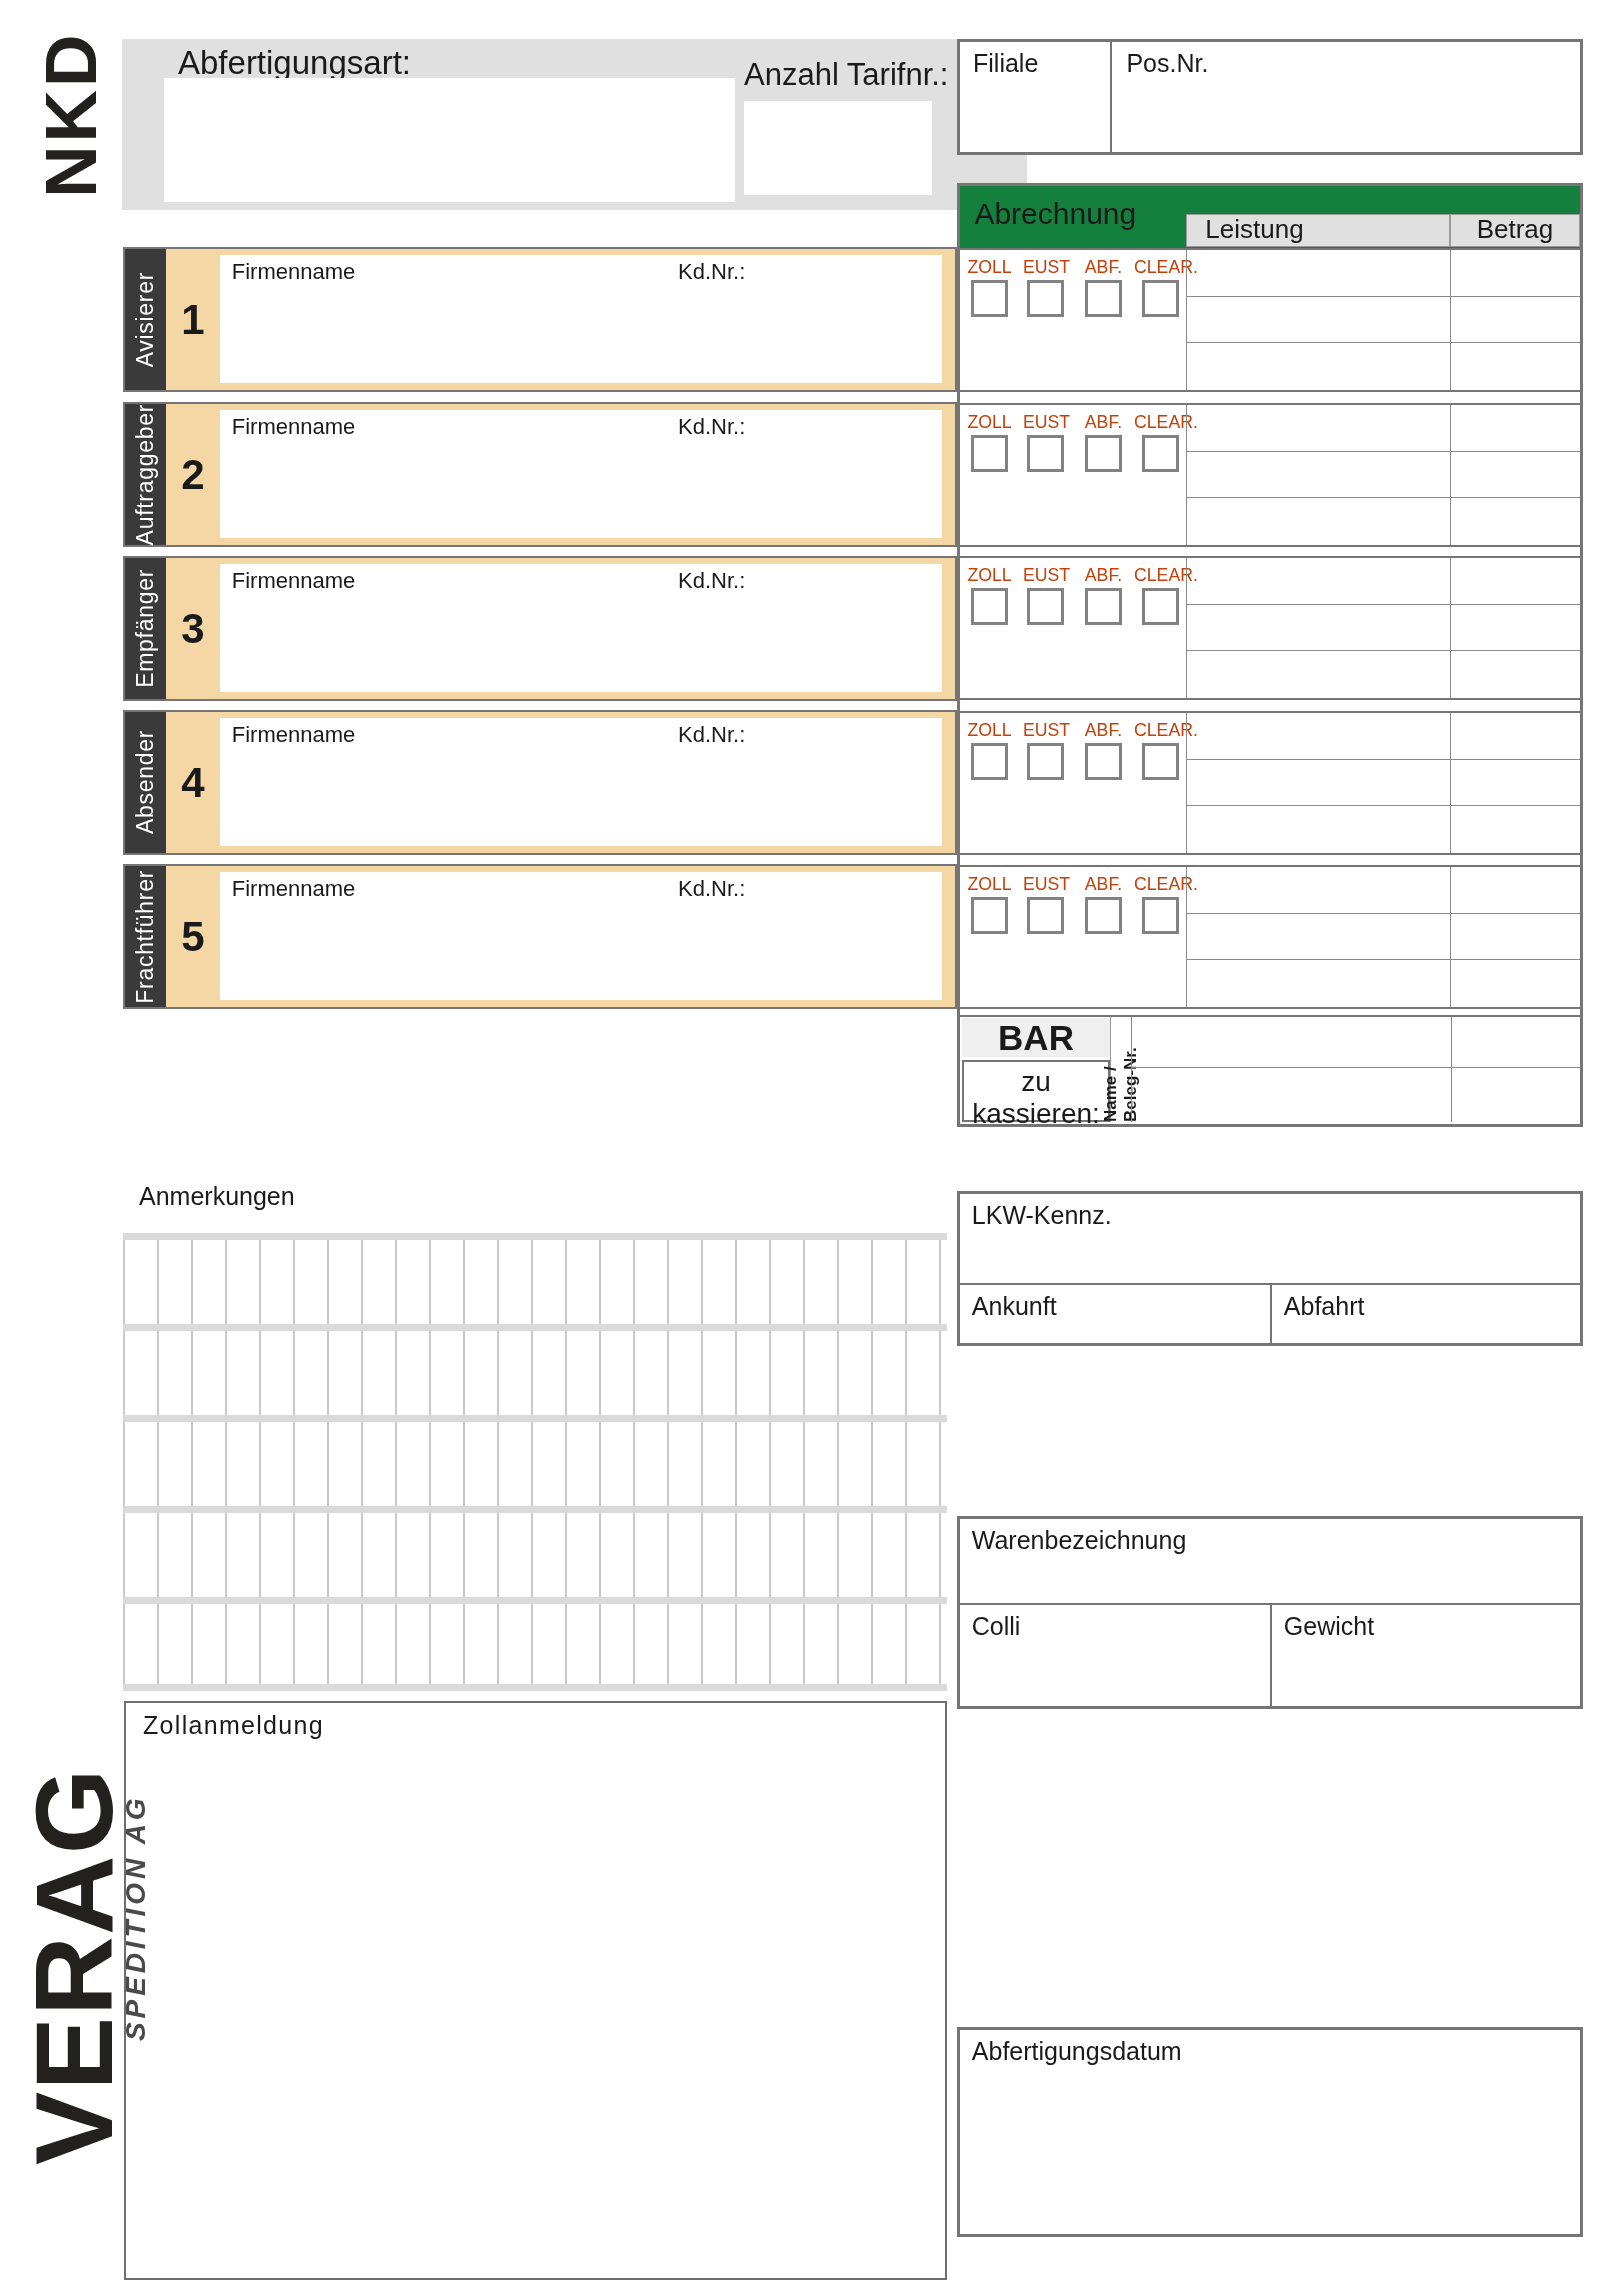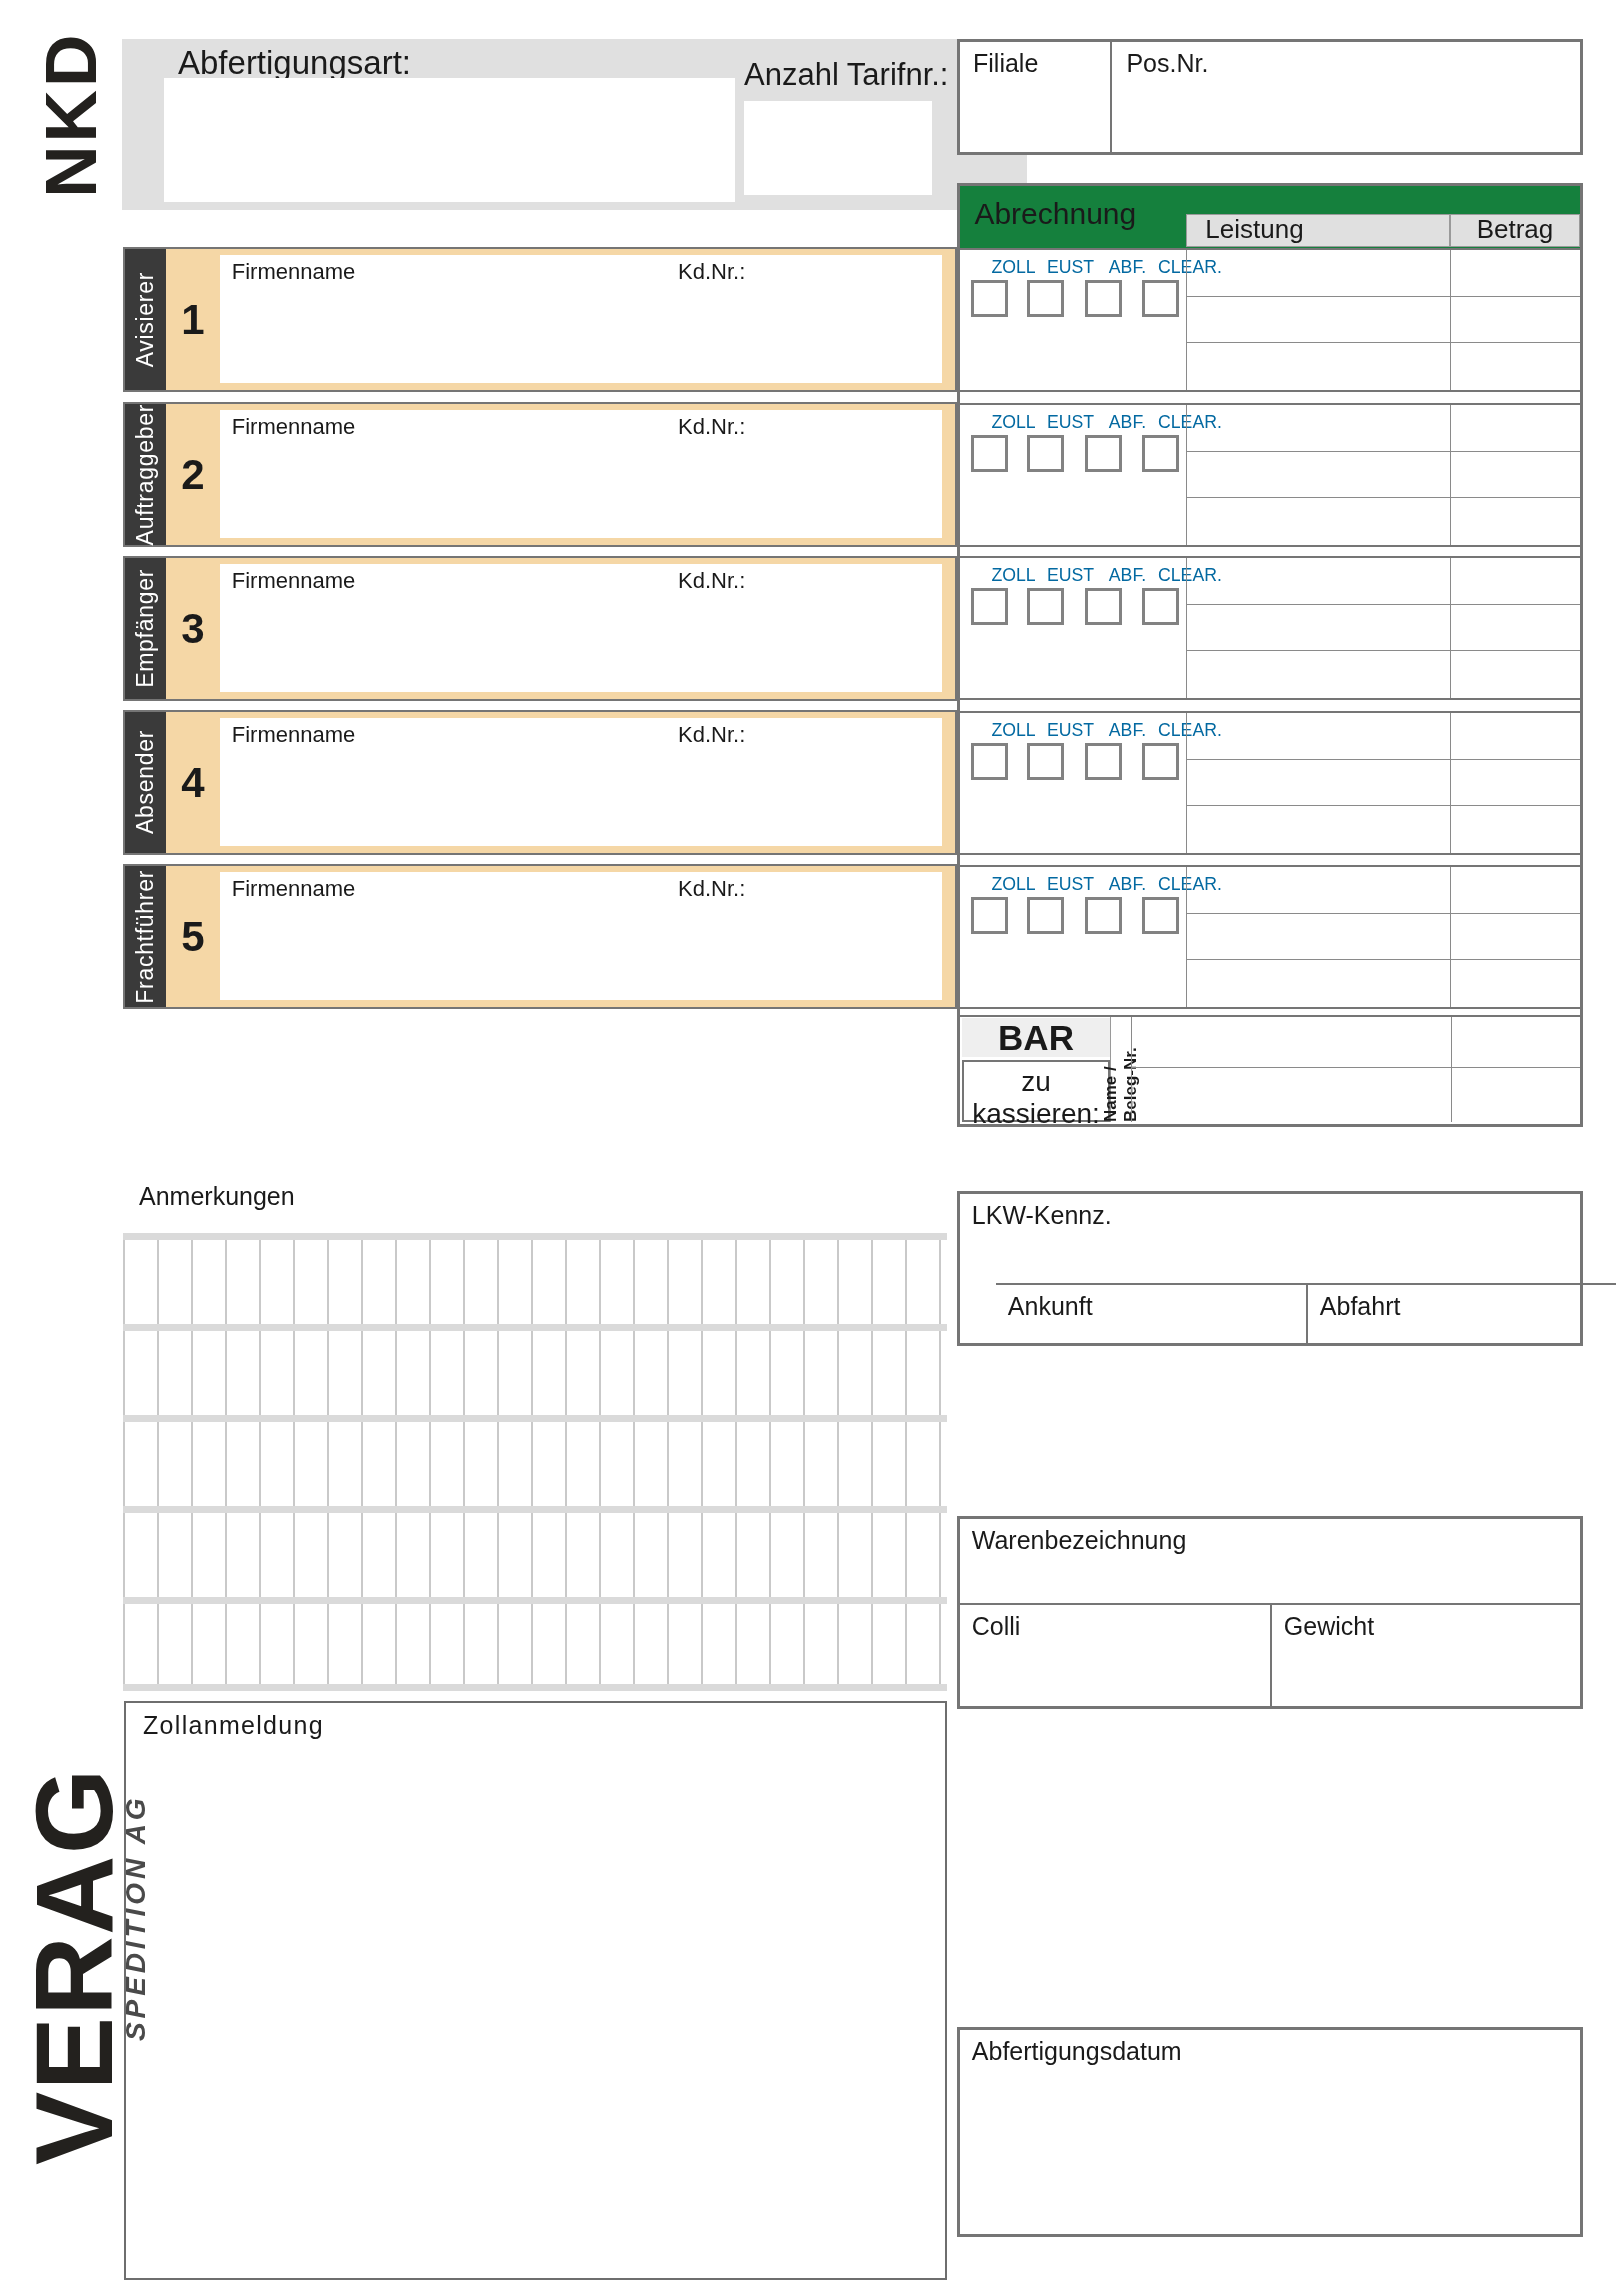--- a/index.html
+++ b/index.html
@@ -36,21 +36,21 @@
   
   #abrechnung-box { left:957px; top:183px; width:626px; height:944px; border:3.3px solid #757575; background:#fff; }
   #abrechnung-header { position:absolute; left:0; top:0; width:620px; height:66px; background:#15803d; }
   #abrechnung-title { position:absolute; left:14.4px; top:10.5px; font-size:30px; }
   .hdr-cell { position:absolute; top:27.5px; height:33px; background:#e0e0e0; border:1.3px solid #9a9a9a; font-size:26px; line-height:29.4px; }
   #leistung-hdr { left:226px; width:264px; padding-left:18.3px; }
   #betrag-hdr { left:490px; width:130px; text-align:center; }
 
   .acc-section { position:absolute; left:0; width:620px; height:144px;
     border-top:2.6px solid #757575; border-bottom:2.6px solid #757575; background:#fff; }
-  .cb-label { position:absolute; top:6.5px; font-size:17.7px; text-align:center; color:#0369a1;margin-left:24px; }
+  .cb-label { position:absolute; top:6.5px; font-size:17.7px; text-align:center; color:#c2410c; }
   .cb-label.l0 { left:6.5px;  width:46px; }
   .cb-label.l1 { left:63px;  width:46px; }
   .cb-label.l2 { left:122px; width:43px; }
   .cb-label.l3 { left:174px; width:56px; }
   .checkbox { position:absolute; top:30px; width:37px; height:37px; border:3.9px solid #828282; background:#fff; }
   .checkbox.c0 { left:10.5px; } .checkbox.c1 { left:67px; } .checkbox.c2 { left:125px; } .checkbox.c3 { left:182px; }
   .vline-l { position:absolute; left:226px; top:0; width:1.3px; height:100%; background:#8a8a8a; }
   .vline-b { position:absolute; left:490px; top:0; width:1.3px; height:100%; background:#8a8a8a; }
   .rline { position:absolute; left:226px; right:0; height:1.3px; background:#8a8a8a; }
   .rline.r1 { top:46px; } .rline.r2 { top:92px; }
@@ -86,21 +86,21 @@
     background-image:
       repeating-linear-gradient(to bottom, #dadada 0, #dadada 7.2px, transparent 7.2px, transparent 91px),
       repeating-linear-gradient(to right, #c9c9c9 0, #c9c9c9 2px, transparent 2px, transparent 34px);
     border-bottom:7.2px solid #dadada; }
 
   
   .rbox { left:957px; width:626px; border:3.3px solid #757575; background:#fff; position:absolute; }
   .rbox-label { position:absolute; left:11.8px; top:6.5px; font-size:25px; }
   #lkw-box { top:1191px; height:155px; }
   #lkw-area { position:absolute; left:0; top:0; width:100%; height:89px; }
-  #lkw-row { position:absolute; left:0; top:89px; width:100%; bottom:0; border-top:2.6px solid #757575; display:flex;margin-left:36px; }
+  #lkw-row { position:absolute; left:0; top:89px; width:100%; bottom:0; border-top:2.6px solid #757575; display:flex; }
   #ankunft-cell { width:312px; border-right:2.6px solid #757575; position:relative; }
   #abfahrt-cell { flex:1; position:relative; }
 
   #waren-box { top:1516px; height:193px; }
   #waren-area { position:absolute; left:0; top:0; width:100%; height:84px; }
   #waren-row { position:absolute; left:0; top:84px; width:100%; bottom:0; border-top:2.6px solid #757575; display:flex; }
   #colli-cell { width:312px; border-right:2.6px solid #757575; position:relative; }
   #gewicht-cell { flex:1; position:relative; }
 
   #datum-box { top:2027px; height:210px; }

